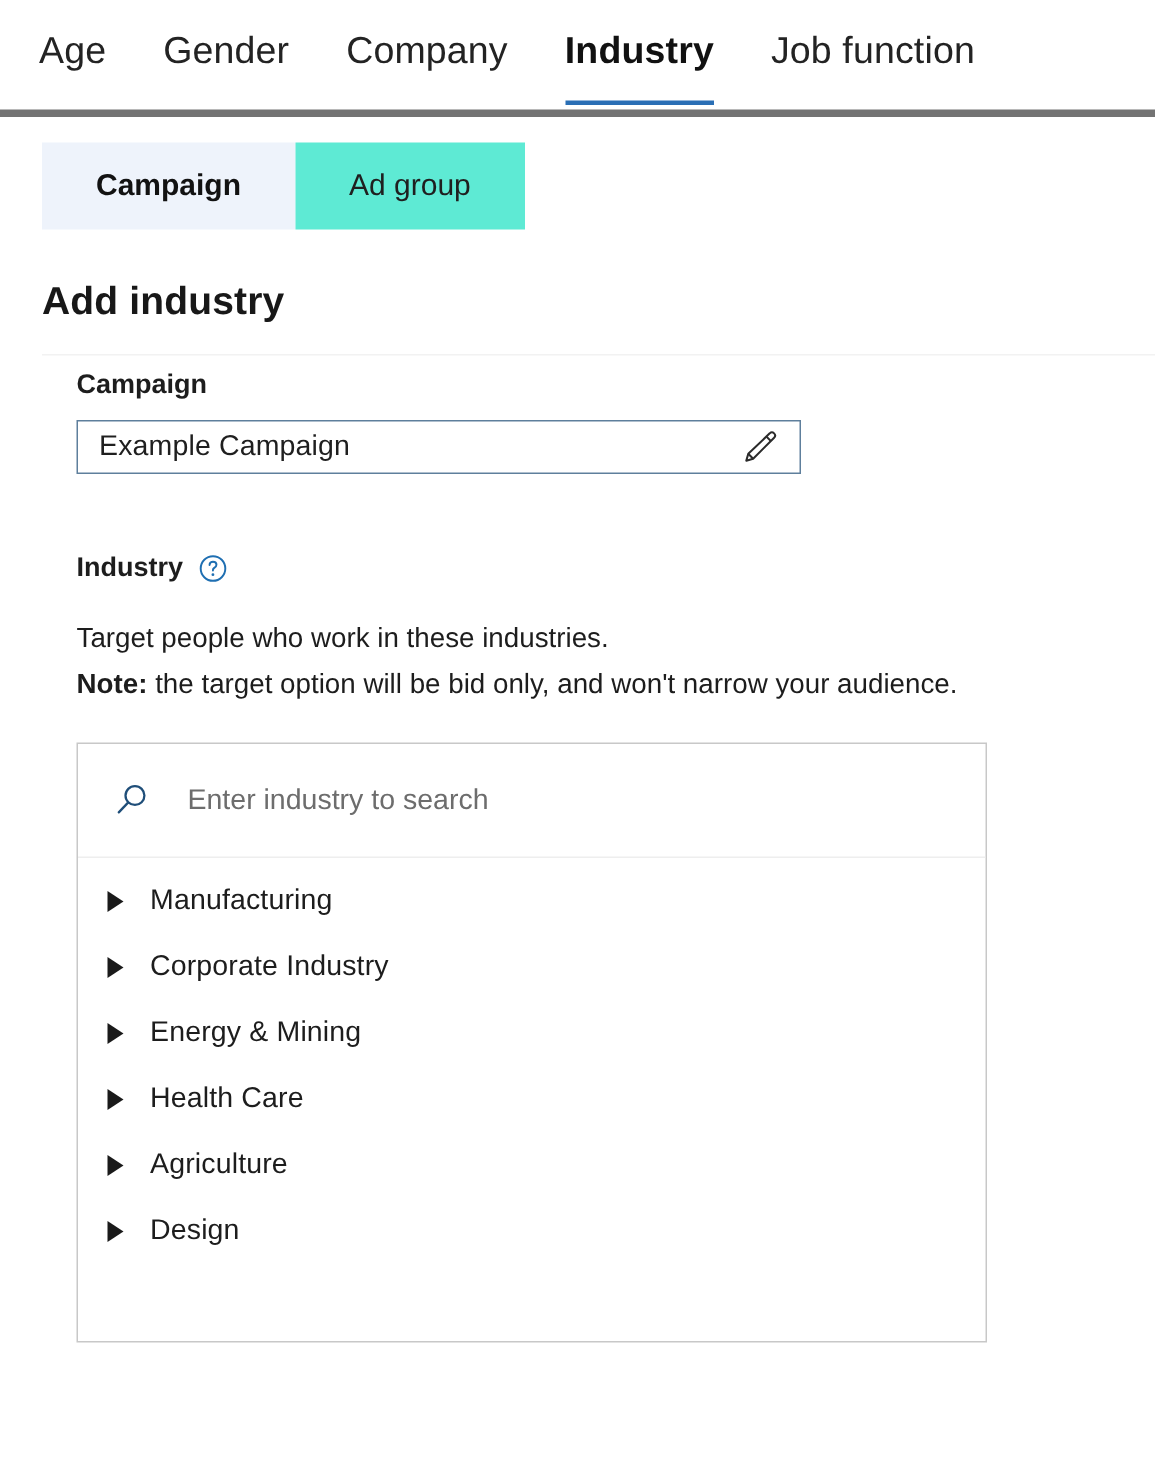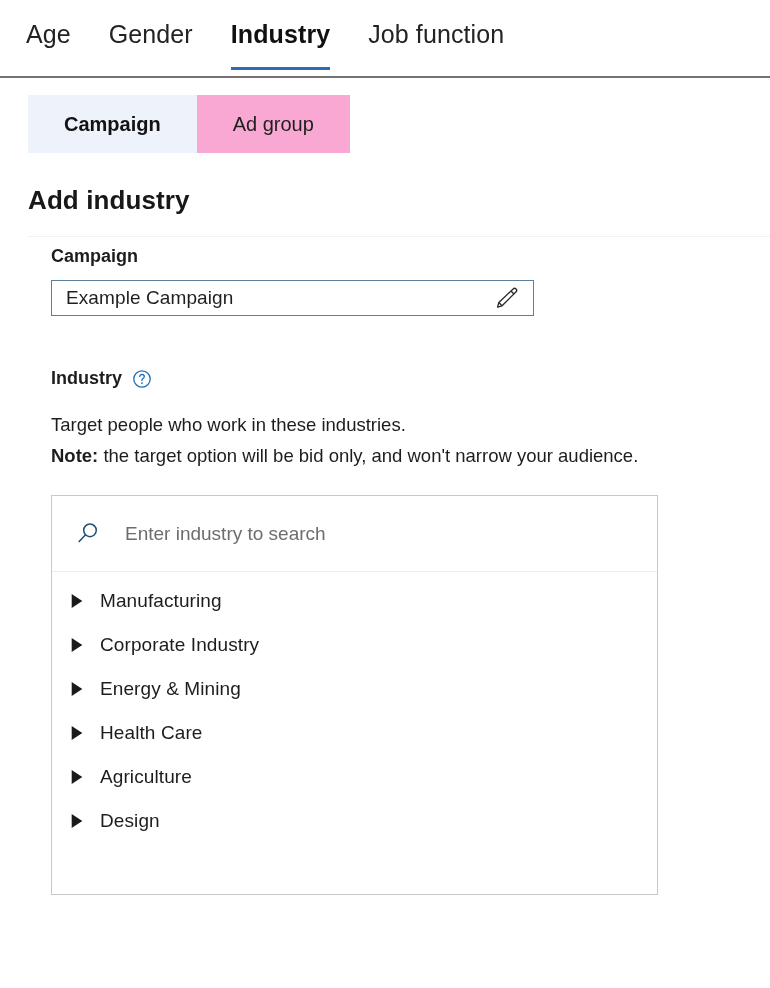--- a/index.html
+++ b/index.html
@@ -17,21 +17,21 @@
     overflow: hidden;
     position: relative;
   }
 
   
   .nav-tabs {
     display: flex;
     align-items: flex-start;
     padding: 0 0 0 26px;
     height: 78px;
-    border-bottom: 2px solid #737373;
+    border-bottom: 5px solid #737373;
     position: relative;
   }
   .nav-tab {
     position: relative;
     font-size: 25px;
     line-height: 1;
     color: #232323;
     padding: 22px 0 0 0;
     margin-right: 38px;
     cursor: pointer;
@@ -65,21 +65,21 @@
   }
   .seg-btn {
     display: flex;
     align-items: center;
     justify-content: center;
     font-size: 20px;
     padding: 0 36px;
     cursor: pointer;
     color: #1f1f1f;
     border: none;
-    background: #f9a8d4;
+    background: #5eead4;
     font-family: inherit;
     white-space: nowrap;
   }
   .seg-btn.selected {
     background: #eef3fb;
     font-weight: bold;
     color: #121212;
   }
   .seg-underline {
     position: absolute;
@@ -213,20 +213,23 @@
 </head>
 <body>
 
 <div class="nav-tabs">
   <div class="nav-tab">
     <span>Age</span>
   </div>
   <div class="nav-tab">
     <span>Gender</span>
   </div>
+  <div class="nav-tab">
+    <span>Company</span>
+  </div>
   <div class="nav-tab active">
     <span>Industry</span>
   </div>
   <div class="nav-tab">
     <span>Job function</span>
   </div>
 </div>
 
 <div class="seg-wrap">
   <div class="seg">

